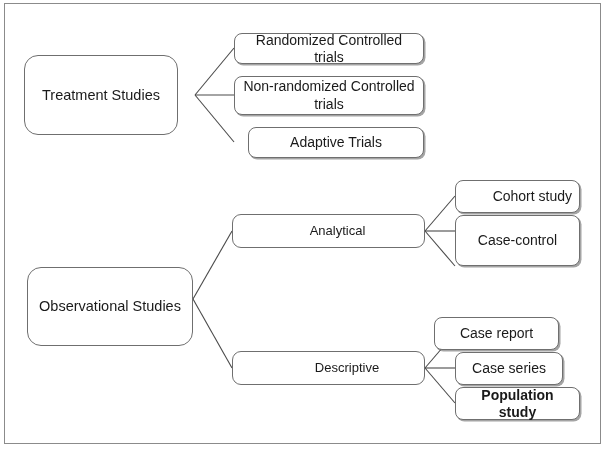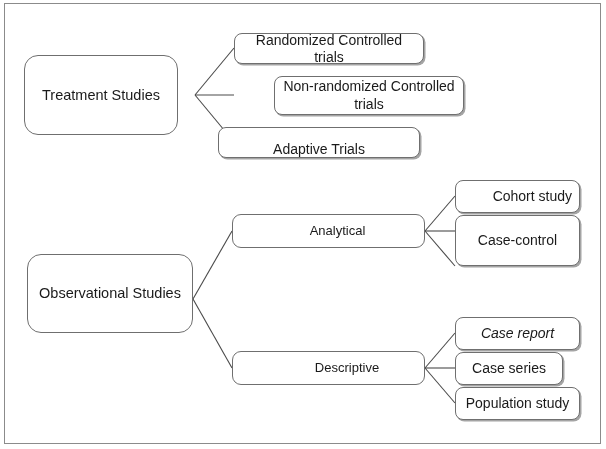--- a/index.html
+++ b/index.html
@@ -93,54 +93,54 @@
   </svg>
 
   <div class="node parent" style="left:24px; top:55px; width:154px; height:80px;">
     <span class="label">Treatment Studies</span>
   </div>
 
   <div class="node leaf" style="left:234px; top:33px; width:190px; height:31px;">
     <span class="label">Randomized Controlled trials</span>
   </div>
 
-  <div class="node leaf two-line" style="left:234px; top:76px; width:190px; height:39px;margin-left:40px;">
+  <div class="node leaf two-line" style="left:234px; top:76px; width:190px; height:39px;">
     <span class="label">Non-randomized Controlled
 trials</span>
   </div>
 
-  <div class="node leaf" style="left:218px; top:127px; width:202px; height:31px;align-items:flex-end;">
+  <div class="node leaf" style="left:248px; top:127px; width:176px; height:31px;">
     <span class="label">Adaptive Trials</span>
   </div>
 
-  <div class="node parent" style="left:27px; top:254px; width:166px; height:79px;">
+  <div class="node parent" style="left:27px; top:267px; width:166px; height:79px;">
     <span class="label">Observational Studies</span>
   </div>
 
   <div class="node mid" style="left:232px; top:214px; width:193px; height:34px;padding-left:18px;">
     <span class="label">Analytical</span>
   </div>
 
   <div class="node mid" style="left:232px; top:351px; width:193px; height:34px;padding-left:37px;">
     <span class="label">Descriptive</span>
   </div>
 
   <div class="node leaf" style="left:455px; top:180px; width:125px; height:33px;justify-content:flex-end;">
     <span class="label">Cohort study</span>
   </div>
 
   <div class="node leaf" style="left:455px; top:215px; width:125px; height:51px;">
     <span class="label">Case-control</span>
   </div>
 
 
-  <div class="node leaf" style="left:455px; top:317px; width:125px; height:33px;font-style:italic;">
+  <div class="node leaf" style="left:434px; top:317px; width:125px; height:33px;">
     <span class="label">Case report</span>
   </div>
 
   <div class="node leaf" style="left:455px; top:352px; width:108px; height:33px;">
     <span class="label">Case series</span>
   </div>
 
-  <div class="node leaf" style="left:455px; top:387px; width:125px; height:33px;">
+  <div class="node leaf" style="left:455px; top:387px; width:125px; height:33px;font-weight:bold;">
     <span class="label">Population study</span>
   </div>
 </div>
 
 </body></html>

